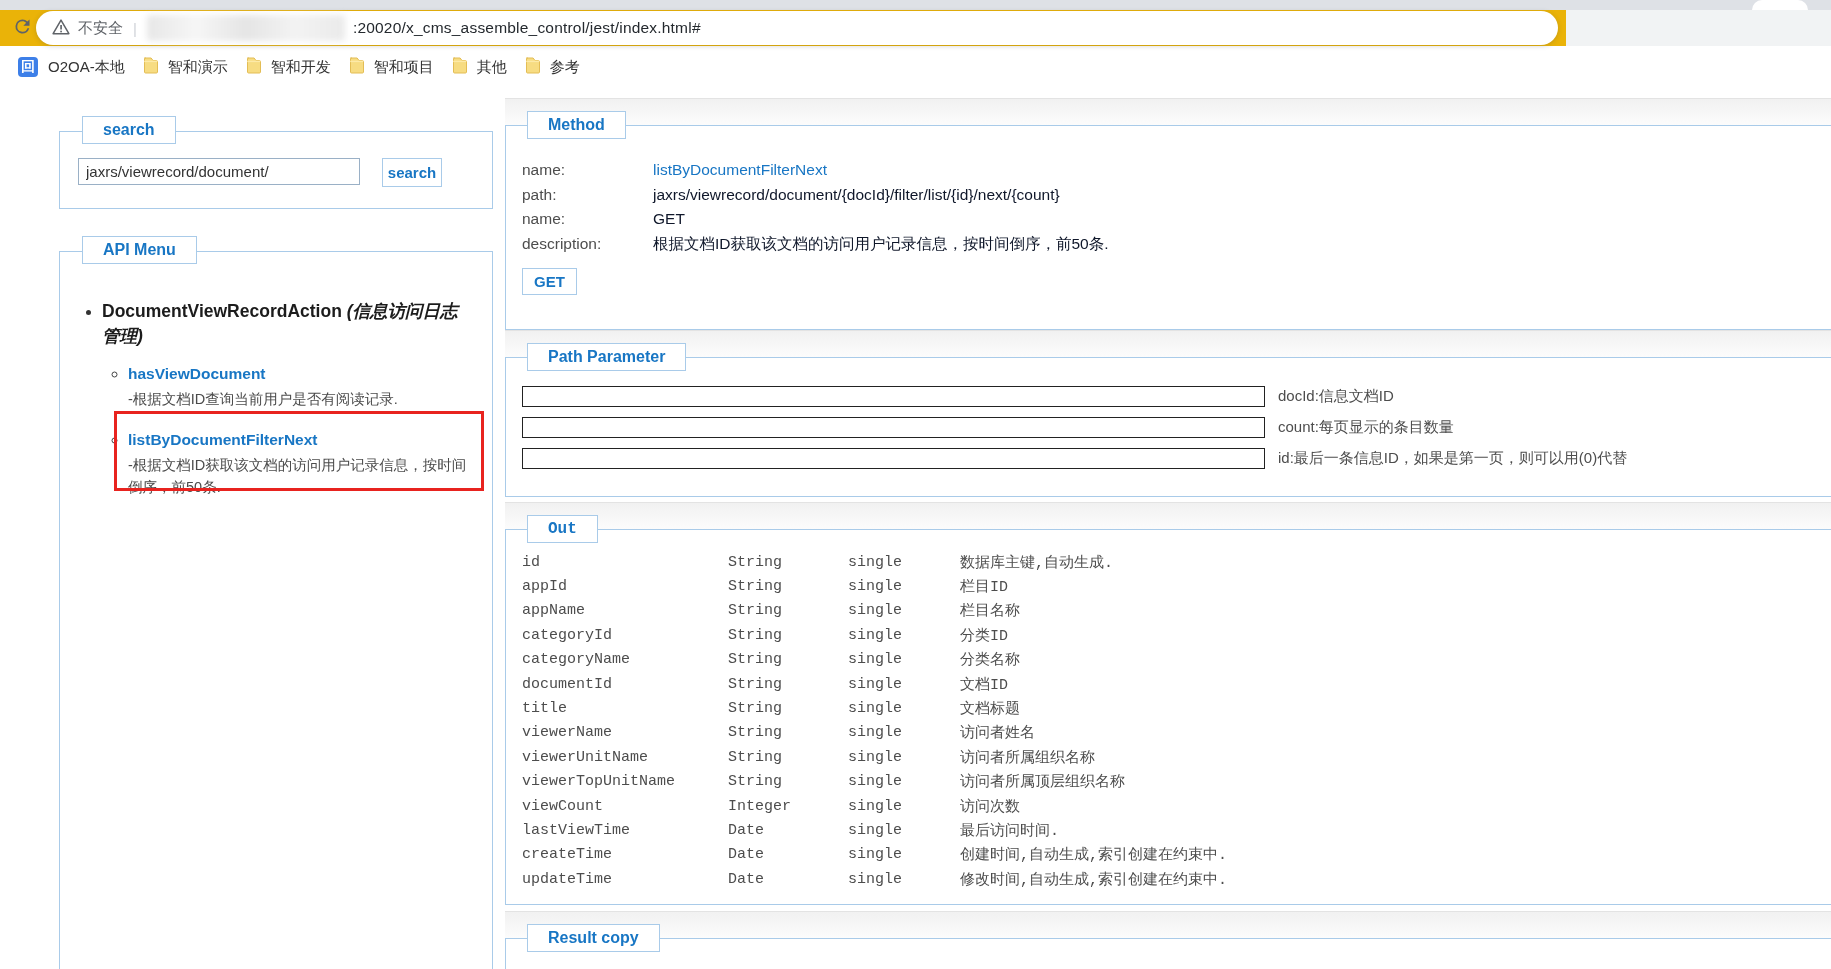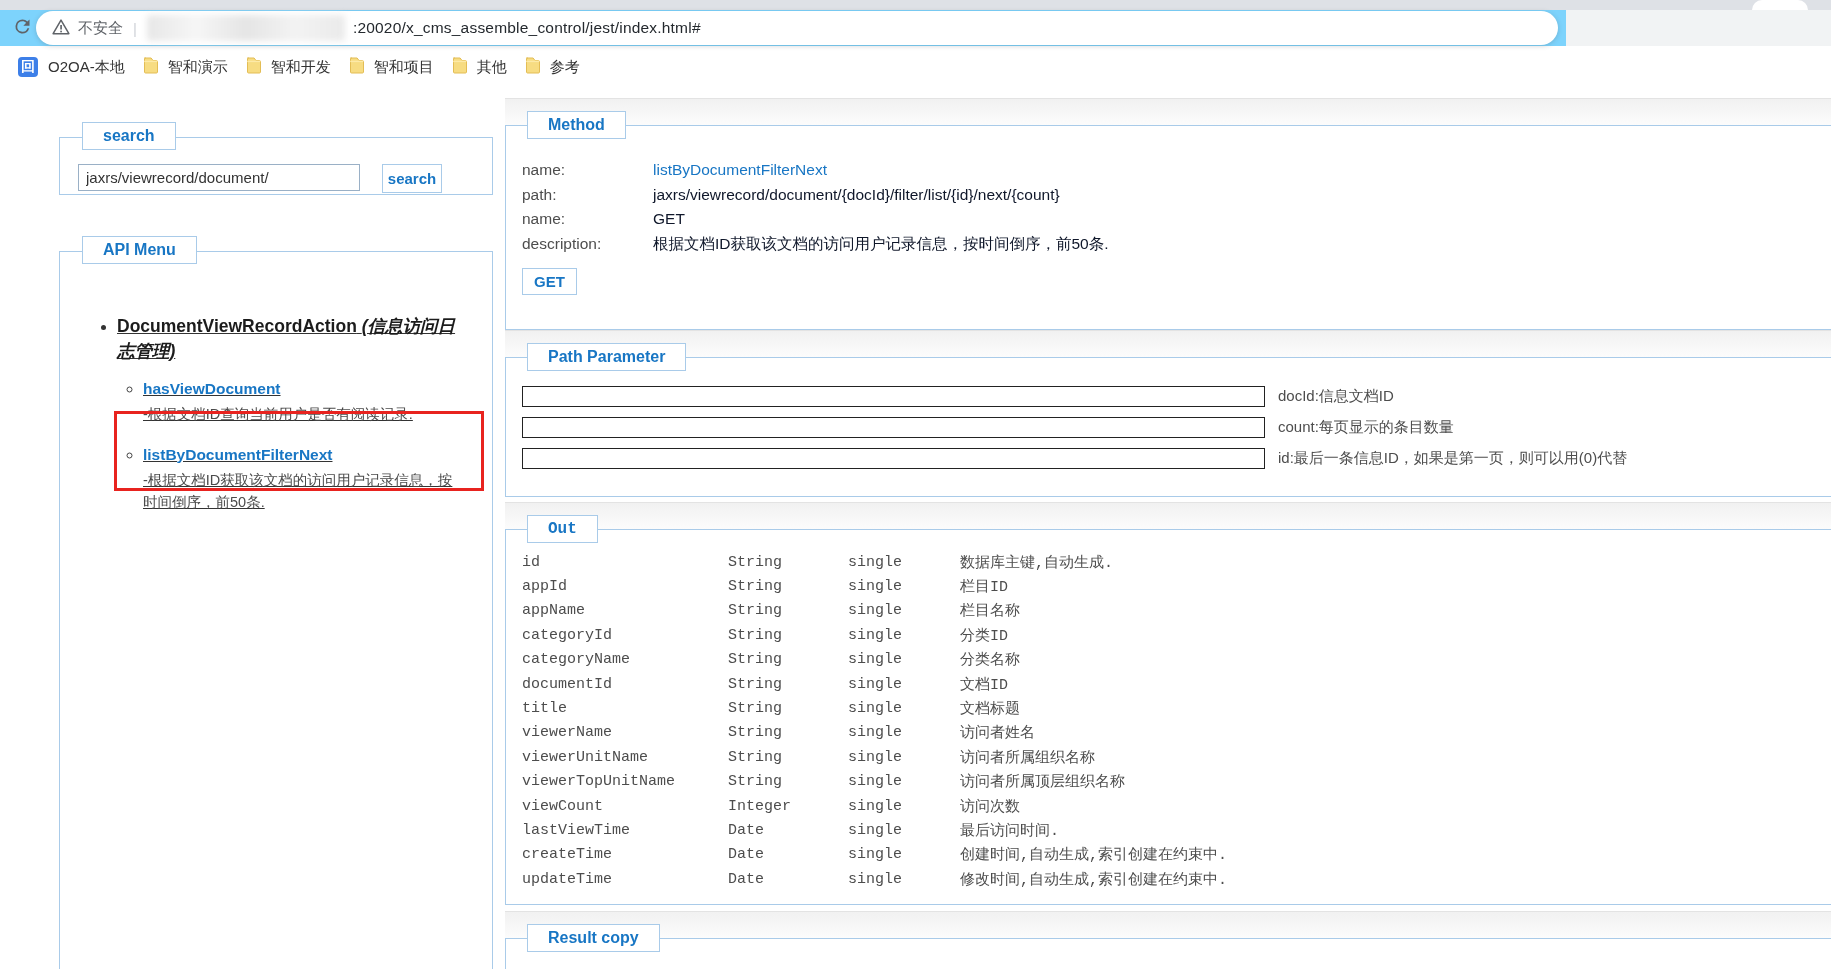--- a/index.html
+++ b/index.html
@@ -3,21 +3,21 @@
 <meta charset="utf-8">
 <style>
   * { margin:0; padding:0; box-sizing:border-box; }
   html,body { background:#fff; }
   body { font-family:"Liberation Sans","DejaVu Sans",sans-serif; color:#333; }
   .screen { position:relative; width:1831px; height:969px; background:#fff; overflow:hidden; }
 
   
   .tabstrip { position:absolute; left:0; top:0; width:100%; height:10px; background:#dee1e6; }
   .tab-blob { position:absolute; left:1752px; top:0; width:56px; height:10px; background:#fff; border-radius:10px 10px 0 0; }
-  .toolbar { position:absolute; left:0; top:10px; width:100%; height:36px; background:#7dd3fc; }
+  .toolbar { position:absolute; left:0; top:10px; width:100%; height:36px; background:#eab308; }
   .toolbar-gray { position:absolute; left:1566px; top:0; width:265px; height:36px; background:#f1f3f4; }
   .reload-btn { position:absolute; left:10px; top:6px; width:24px; height:24px; display:flex; align-items:center; justify-content:center; cursor:pointer; }
   .omnibox { position:absolute; left:36px; top:1px; width:1522px; height:34px; background:#fff; border-radius:17px;
              box-shadow:0 1px 5px rgba(60,64,67,.22); display:flex; align-items:center; padding:0 16px; z-index:2; }
   .notsecure { color:#5f6368; font-size:15px; margin:0 6px 0 8px; white-space:nowrap; }
   .chip-sep { color:#cfd3d8; font-size:15px; margin:0 10px 0 4px; }
   .censor { width:198px; height:26px; border-radius:3px; margin-right:8px; flex:none;
             background:linear-gradient(90deg,#e7e7e7,#f6f6f6 25%,#e5e5e5 50%,#f3f3f3 75%,#eaeaea); filter:blur(3px); }
   .url-text { font-size:15.5px; color:#24292e; white-space:nowrap; letter-spacing:.2px; }
 
@@ -28,29 +28,29 @@
   .bm-folders { display:flex; align-items:center; }
   .o2oa-logo { width:20px; height:20px; border-radius:4px; background:#3d7fe8; color:#fff; font-weight:bold;
                font-size:14px; display:flex; align-items:center; justify-content:center; }
 
   
   .legend-box { position:absolute; top:-16px; left:22px; background:#fff; border:1px solid #a9cbe9;
                 color:#1876c4; font-weight:bold; font-size:16px; padding:4px 20px; white-space:nowrap; z-index:3; }
 
   
   .lfieldset { position:absolute; left:59px; width:434px; border:1px solid #a9cbe9; background:#fff; }
-  .search-fs { top:137px; height:58px; }
+  .search-fs { top:131px; height:78px; }
   .search-body { display:flex; gap:22px; padding:26px 0 0 18px; }
   .search-input { width:282px; height:27px; border:1px solid #9ab0c6; font-size:15px; color:#333; padding:0 7px;
                   font-family:"Liberation Sans","DejaVu Sans",sans-serif; }
   .search-btn { width:60px; height:29px; background:#fff; border:1px solid #a9cbe9; color:#1876c4;
                 font-weight:bold; font-size:15px; cursor:pointer; font-family:"Liberation Sans","DejaVu Sans",sans-serif; }
   .api-fs { top:251px; height:860px; }
   .api-content { padding:47px 18px 0 22px; }
-  ul.api-main { list-style:disc; margin:15px; padding-left:20px;text-decoration:underline; }
+  ul.api-main { list-style:disc; margin:0; padding-left:20px; }
   .main-title { font-size:17.5px; font-weight:bold; color:#1c1c1c; line-height:25px; }
   .main-title .note { font-style:italic; }
   ul.api-sub { list-style:circle; margin:14px 0 0; padding-left:26px; color:#444; }
   ul.api-sub li + li { margin-top:18px; }
   .api-link { font-size:15.5px; font-weight:bold; color:#1876c4; line-height:22px; cursor:pointer; text-decoration:none;text-align:center; }
   .api-desc { font-size:14.5px; color:#4b4b4b; line-height:22.5px; margin-top:3px; }
 
   
   .rsec { position:absolute; left:505px; right:0; }
   .rsec .band { height:28px; border-top:1px solid #e3e3e3; border-bottom:1px solid #a9cbe9;

